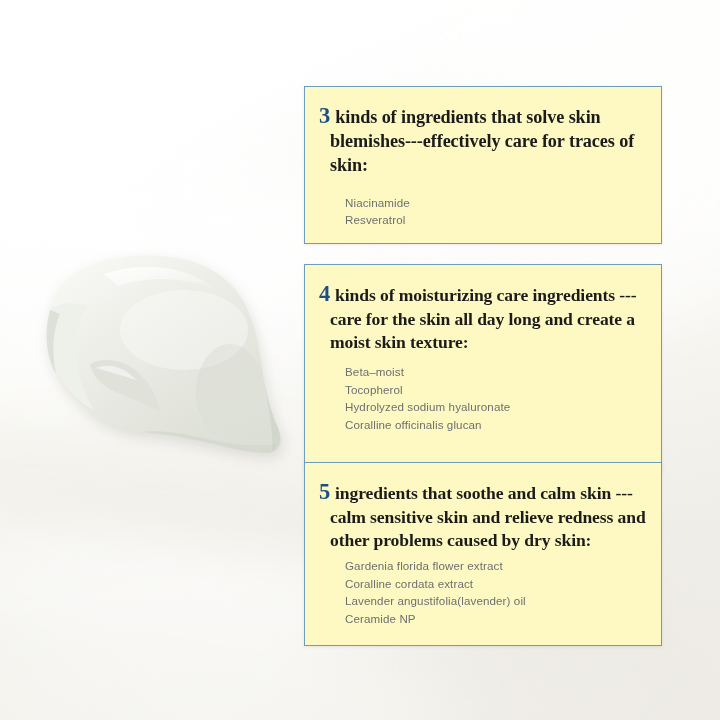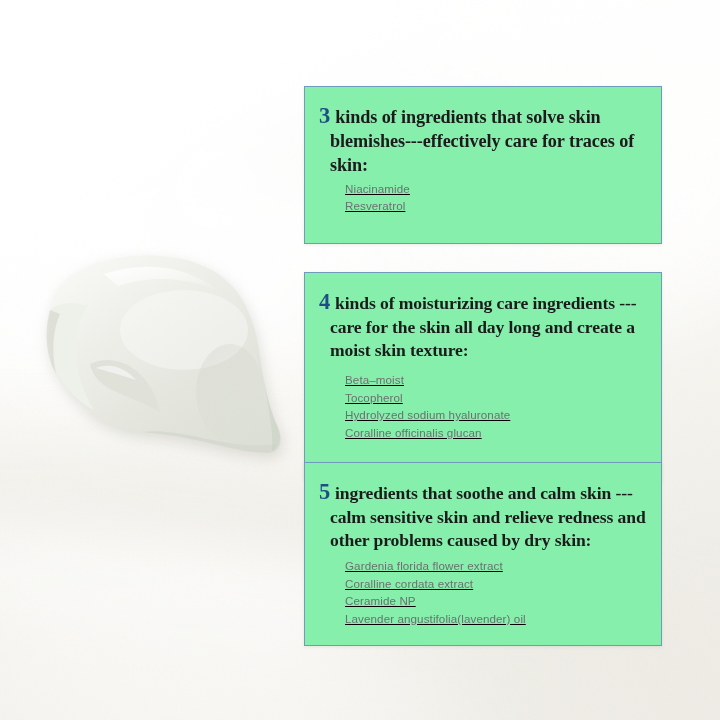--- a/index.html
+++ b/index.html
@@ -100,27 +100,27 @@
     height: 212px;
     filter: drop-shadow(2px 5px 7px rgba(160,158,150,0.30));
   }
   .swatch svg { display: block; width: 100%; height: 100%; }
 
   
   .box {
     position: absolute;
     left: 304px;
     width: 358px;
-    background: #86efac;
+    background: #fef9c3;
     border: 1.6px solid #6f9bbd;
     box-sizing: border-box;
     box-shadow: 0 1px 3px rgba(150,150,145,0.18);
   }
   .box.b1 { top: 86px;  height: 158px; }
-  .box.b2 { top: 272px; height: 208px; }
+  .box.b2 { top: 264px; height: 208px; }
   .box.b3 { top: 462px; height: 184px; }
 
   .box-inner {
     padding: 14px 12px 10px 14px;
   }
 
   .headline {
     font-family: "Liberation Serif", "DejaVu Serif", serif;
     font-weight: bold;
     color: #1b1b1b;
@@ -134,23 +134,22 @@
   .headline .num {
     color: #1d4f82;
     font-size: 22.5px;
     font-weight: bold;
     font-family: "Liberation Serif", "DejaVu Serif", serif;
     letter-spacing: 0.5px;
   }
 
   .ing-list {
     list-style: none;
-    margin: 2px 0 0 0;
+    margin: 16px 0 0 0;
     padding: 0 0 0 26px;
-    text-decoration: underline;
   }
   .ing-list li {
     font-family: "Liberation Sans", sans-serif;
     font-size: 11.6px;
     line-height: 1.52;
     color: #6d6f71;
     letter-spacing: 0.1px;
     white-space: nowrap;
   }
 
@@ -268,19 +267,19 @@
       </ul>
     </div>
   </div>
 
   <div class="box b3">
     <div class="box-inner">
       <p class="headline"><span class="num">5</span> <span>ingredients that soothe and calm skin ---calm sensitive skin and relieve redness and other problems caused by dry skin:</span></p>
       <ul class="ing-list">
         <li>Gardenia florida flower extract</li>
         <li>Coralline cordata extract</li>
+        <li>Lavender angustifolia(lavender) oil</li>
         <li>Ceramide NP</li>
-        <li>Lavender angustifolia(lavender) oil</li>
       </ul>
     </div>
   </div>
 
 </div>
 
 </body></html>

